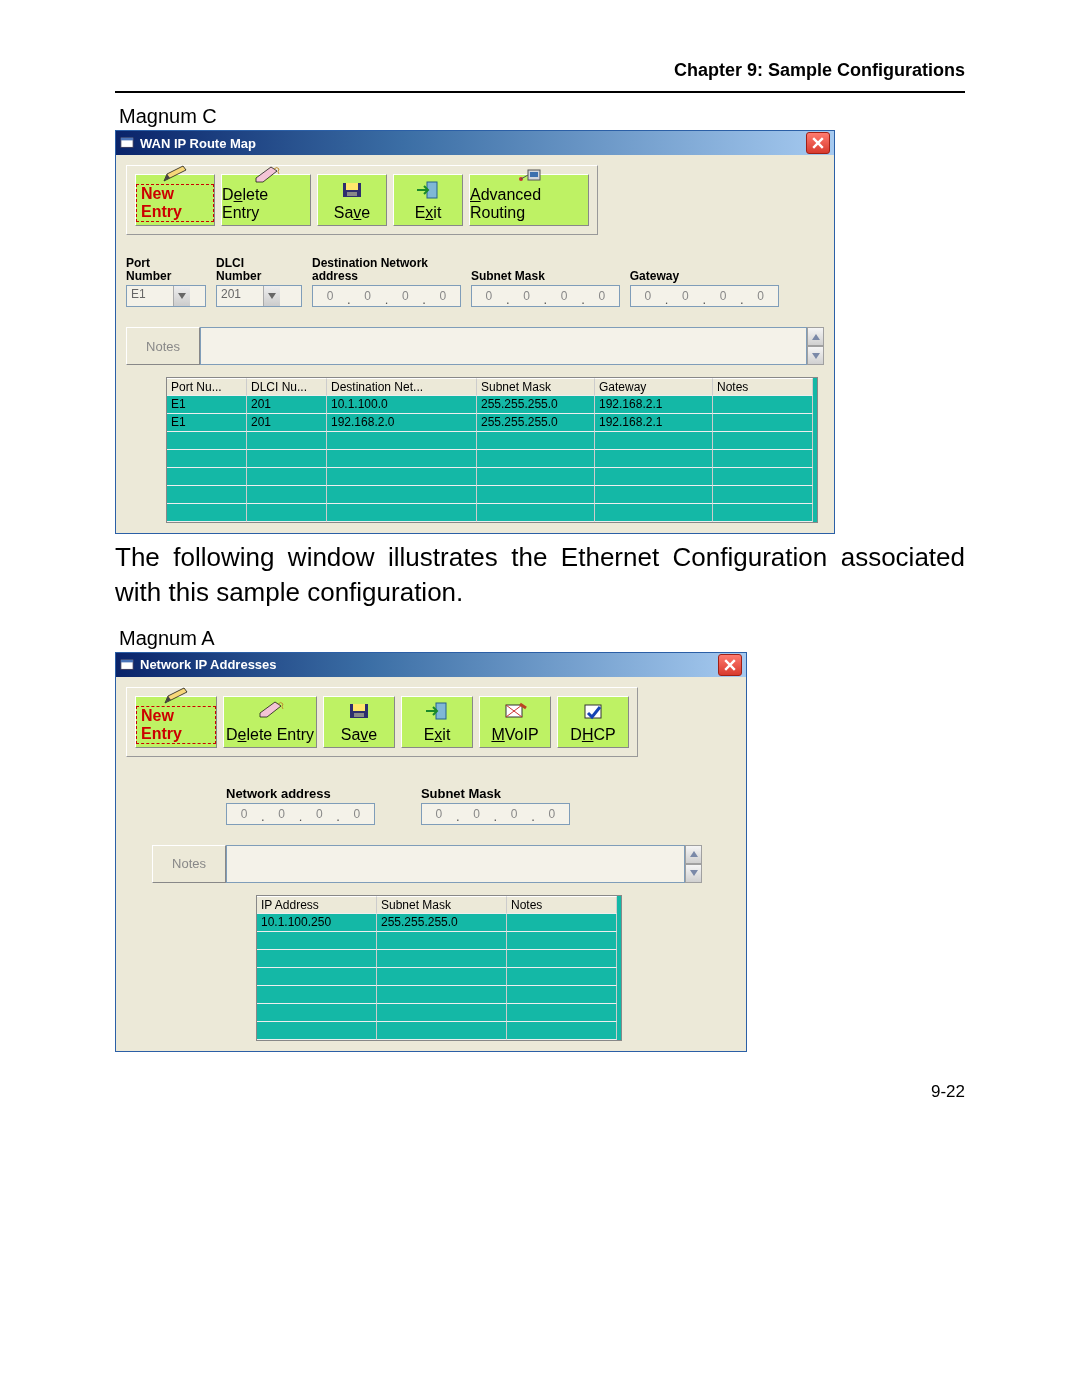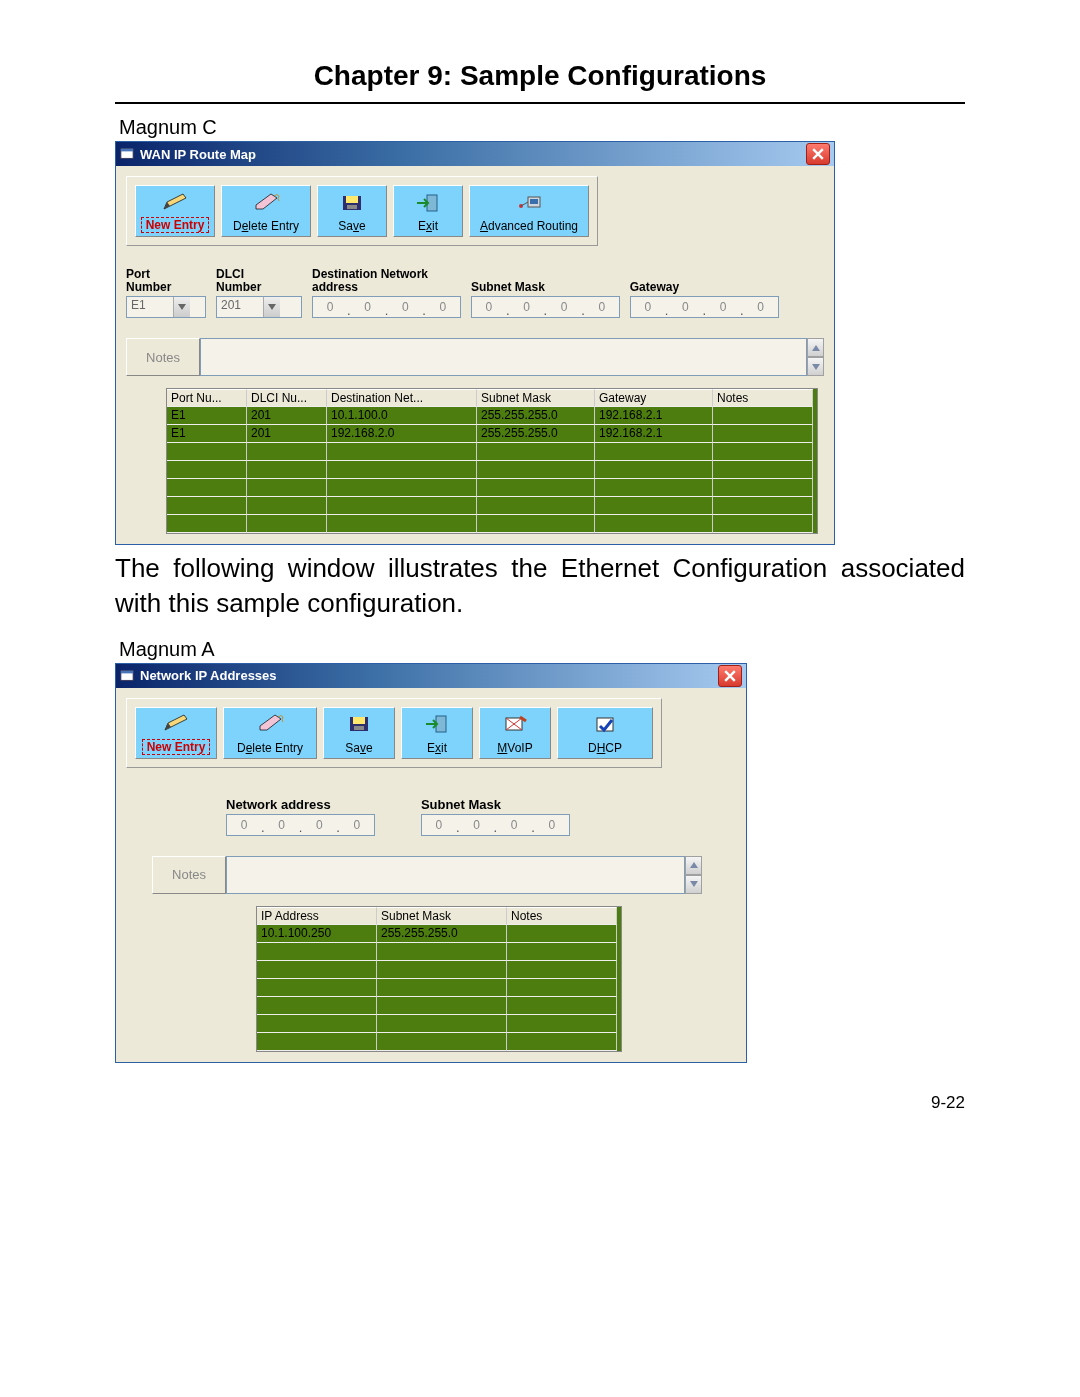--- a/index.html
+++ b/index.html
@@ -7,23 +7,23 @@
     padding: 0;
     background: #fff;
     font-family: Arial, Helvetica, sans-serif;
     width: 1080px;
     box-sizing: border-box;
   }
   .page {
     padding: 60px 115px 40px 115px;
   }
   .chapter-title {
-    text-align: center;
+    text-align: right;
     font-weight: bold;
-    font-size: 28px;
+    font-size: 18px;
     margin-bottom: 10px;
   }
   .hr {
     border: none;
     border-top: 2px solid #000;
     margin: 0 0 12px 0;
   }
   .caption {
     font-size: 20px;
     margin: 6px 0 2px 4px;
@@ -100,26 +100,26 @@
     gap: 6px;
     flex-wrap: nowrap;
   }
   .tool-btn {
     display: flex;
     flex-direction: column;
     align-items: center;
     justify-content: flex-end;
     width: 92px;
     height: 52px;
-    background: #7dd3fc;
+    background: #bef264;
     border-top: 1px solid #fff;
     border-left: 1px solid #fff;
     border-right: 1px solid #888;
     border-bottom: 1px solid #888;
-    font-size: 12px;
+    font-size: 16px;
     padding-bottom: 3px;
     box-sizing: border-box;
   }
   .tool-btn .icon-slot {
     flex: 1;
     display: flex;
     align-items: center;
     justify-content: center;
   }
   .tool-btn .label { color: #000; }
@@ -217,21 +217,21 @@
     background: linear-gradient(to bottom, #f5f5f5, #d0d0d0);
     border: 1px solid #a0a0a0;
     display: flex;
     align-items: center;
     justify-content: center;
   }
 
   
   .grid {
     border: 1px solid #888;
-    background: #4d7c0f;
+    background: #14b8a6;
     margin-top: 12px;
   }
   .grid-row { display: flex; height: 18px; }
   .grid-header .cell {
     background: #ece9d8;
     border-right: 1px solid #aaa;
     border-bottom: 1px solid #888;
     border-top: 1px solid #fff;
     font-size: 12px;
     padding: 1px 4px;
@@ -541,21 +541,21 @@
           <div class="tool-btn" style="width:72px;">
             <div class="icon-slot">
               <svg width="26" height="20" viewBox="0 0 26 20">
                   <rect x="4" y="4" width="16" height="12" fill="#fff" stroke="#333"></rect>
                   <path d="M4 4 L20 16 M20 4 L4 16" stroke="#c33" stroke-width="1"></path>
                   <path d="M18 3 L24 7" stroke="#b42" stroke-width="3"></path>
                 </svg>
             </div>
             <span class="label"><u class="ak">M</u><span>VoIP</span></span>
           </div>
-          <div class="tool-btn" style="width:96px;">
+          <div class="tool-btn" style="width:72px;">
             <div class="icon-slot">
               <svg width="26" height="20" viewBox="0 0 26 20">
                   <rect x="5" y="4" width="16" height="13" fill="#fff" stroke="#333"></rect>
                   <path d="M8 12 L12 16 L20 6" fill="none" stroke="#1543b5" stroke-width="3"></path>
                 </svg>
             </div>
             <span class="label"><span>D</span><u class="ak">H</u><span>CP</span></span>
           </div>
         </div>
       </div>

